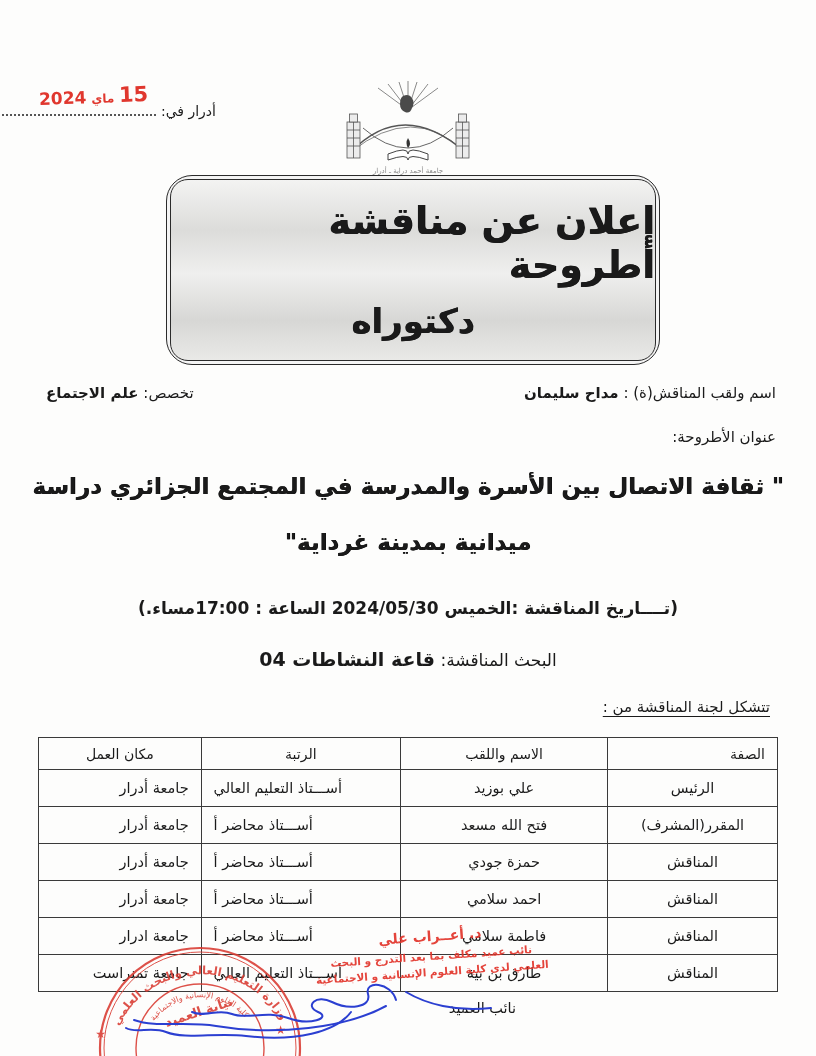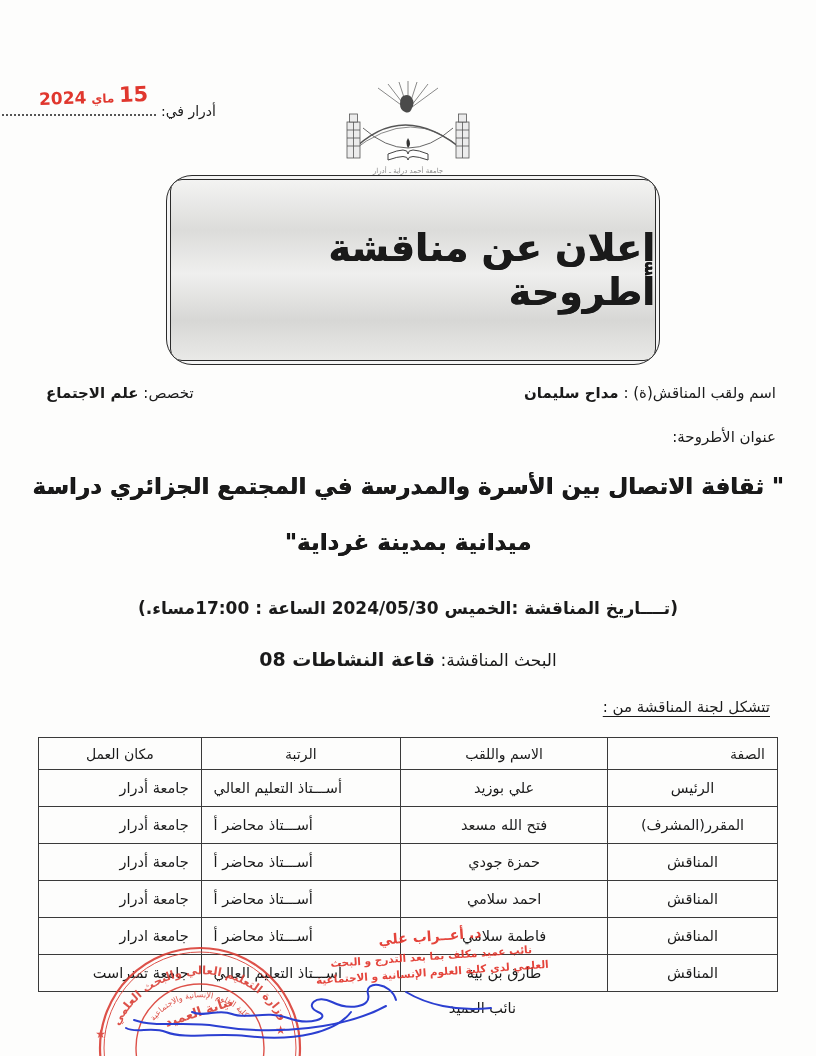--- a/index.html
+++ b/index.html
@@ -27,21 +27,21 @@
   
   .logo{position:absolute;top:80px;right:333px;width:150px;height:98px;}
   
   .ann-box-outer{
     position:absolute;top:175px;right:156px;width:494px;height:190px;
     border:1.2px solid #2b2b2b;border-radius:26px;padding:3px;
     background:#f4f4f4;box-sizing:border-box;
   }
   .ann-box-inner{
     width:100%;height:100%;box-sizing:border-box;
-    border:1.6px solid #2b2b2b;border-radius:12px;
+    border:1.6px solid #2b2b2b;border-radius:18px;
     background:linear-gradient(180deg,#f3f3f2 0%,#dcdcda 28%,#efefee 52%,#d7d7d5 78%,#e9e9e7 100%);
     display:flex;flex-direction:column;justify-content:space-around;align-items:center;
     padding:12px 0;
   }
   .ann-line1{font-size:38px;font-weight:900;letter-spacing:1px;text-shadow:.6px 0 #111;}
   .ann-line2{font-size:34px;font-weight:900;letter-spacing:2px;text-shadow:.6px 0 #111;}
   
   .cand-line{position:absolute;top:384px;right:40px;left:46px;display:flex;justify-content:space-between;font-size:15px;}
   .bold{font-weight:bold;}
   .thesis-label{position:absolute;top:428px;right:40px;font-size:15px;}
@@ -126,20 +126,21 @@
         <path d="M55,74 Q75,66 75,74 Q75,66 95,74 L95,80 Q75,73 75,80 Q75,73 55,80 z" fill="#fff" stroke="#444" stroke-width="1"></path>
         <path d="M75,58 q4,6 0,10 q-3,-5 0,-10 z" fill="#333"></path>
       </g>
       <text x="75" y="93" font-size="7" fill="#8a8a8a" text-anchor="middle">جامعة أحمد دراية ـ أدرار</text>
     </svg>
   </div>
 
   <div class="ann-box-outer">
     <div class="ann-box-inner">
       <div class="ann-line1">إعلان عن مناقشة أطروحة</div>
+      <div class="ann-line2">دكتوراه</div>
     </div>
   </div>
 
   <div class="cand-line">
     <span>
       <span>اسم ولقب المناقش(ة) :</span>
       <span class="bold">مداح سليمان</span>
     </span>
     <span>
       <span>تخصص:</span>
@@ -149,21 +150,21 @@
 
   <div class="thesis-label">عنوان الأطروحة:</div>
   <div class="thesis-title">
     <div>" ثقافة الاتصال بين الأسرة والمدرسة في المجتمع الجزائري دراسة</div>
     <div>ميدانية بمدينة غرداية"</div>
   </div>
 
   <div class="datetime-line">(تــــاريخ المناقشة :الخميس 2024/05/30 الساعة : 17:00مساء.)</div>
   <div class="place-line">
     <span>البحث المناقشة:</span>
-    <span class="place-name">قاعة النشاطات 08</span>
+    <span class="place-name">قاعة النشاطات 04</span>
   </div>
   <div class="committee-intro">تتشكل لجنة المناقشة من :</div>
 
   <table class="cmt-table">
     <thead>
       <tr>
         <th class="col-role">الصفة</th>
         <th class="col-name" style="text-align:center">الاسم واللقب</th>
         <th class="col-rank" style="text-align:center">الرتبة</th>
         <th class="col-work" style="text-align:center">مكان العمل</th>

